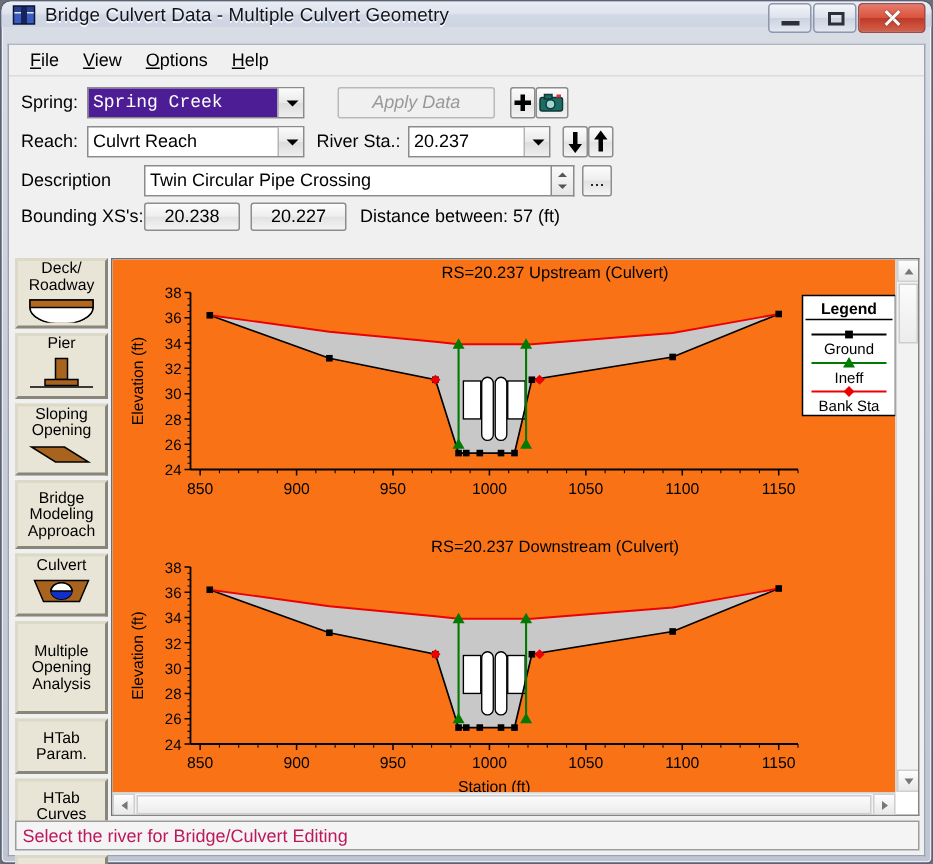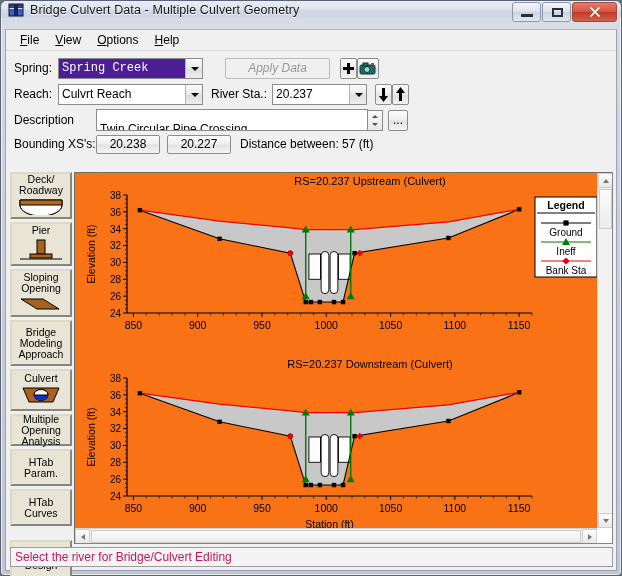--- a/index.html
+++ b/index.html
@@ -101,21 +101,21 @@
     justify-content: center; cursor: default;
   }
   .btn3d.disabled { color: #999; background: #f0f0f0; border-color: #b9b9b9; font-style: italic; }
   .iconbtn {
     width: 20px; height: 21px; border: 1px solid #8d8d8d; border-radius: 2px;
     background: linear-gradient(180deg,#fcfcfc 0%,#ededed 48%,#e1e1e1 52%,#f3f3f3 100%);
     position: relative; flex: none;
   }
   .txtfield {
     border: 1px solid #8b8b8b; background: #fff; height: 21px;
-    font-size: 12px; line-height: 19px; padding: 10px 3px; overflow: hidden;
+    font-size: 12px; line-height: 19px; padding: 0 3px; overflow: hidden;
     white-space: nowrap;
   }
   .spin {
     width: 15px; height: 21px; border: 1px solid #8b8b8b; border-left: none;
     background: linear-gradient(180deg,#fafafa,#e6e6e6);
     position: relative; flex: none;
   }
   .spin::before, .spin::after {
     content: ""; position: absolute; left: 4px;
     border-left: 3px solid transparent; border-right: 3px solid transparent;
@@ -335,21 +335,21 @@
           <span class="gl">
             <svg width="46" height="20" viewBox="0 0 46 20">
               <path d="M5 2 h36 l-6 14 h-24 z" fill="#a8641f" stroke="#000"></path>
               <ellipse cx="23" cy="9" rx="7" ry="5.5" fill="#1030c8" stroke="#000"></ellipse>
               <path d="M16 9 a7 5.5 0 0 0 14 0 z" fill="#1030c8"></path>
               <path d="M16 9 a7 5.5 0 0 1 14 0 z" fill="#fff" stroke="#000"></path>
             </svg>
           </span>
         </div>
 
-        <div class="sbtn" style="height:32px">
+        <div class="sbtn" style="height:62px">
           <span>Multiple</span>
           <span>Opening</span>
           <span>Analysis</span>
         </div>
 
         <div class="sbtn" style="height:37px">
           <span>HTab</span>
           <span>Param.</span>
         </div>
 

